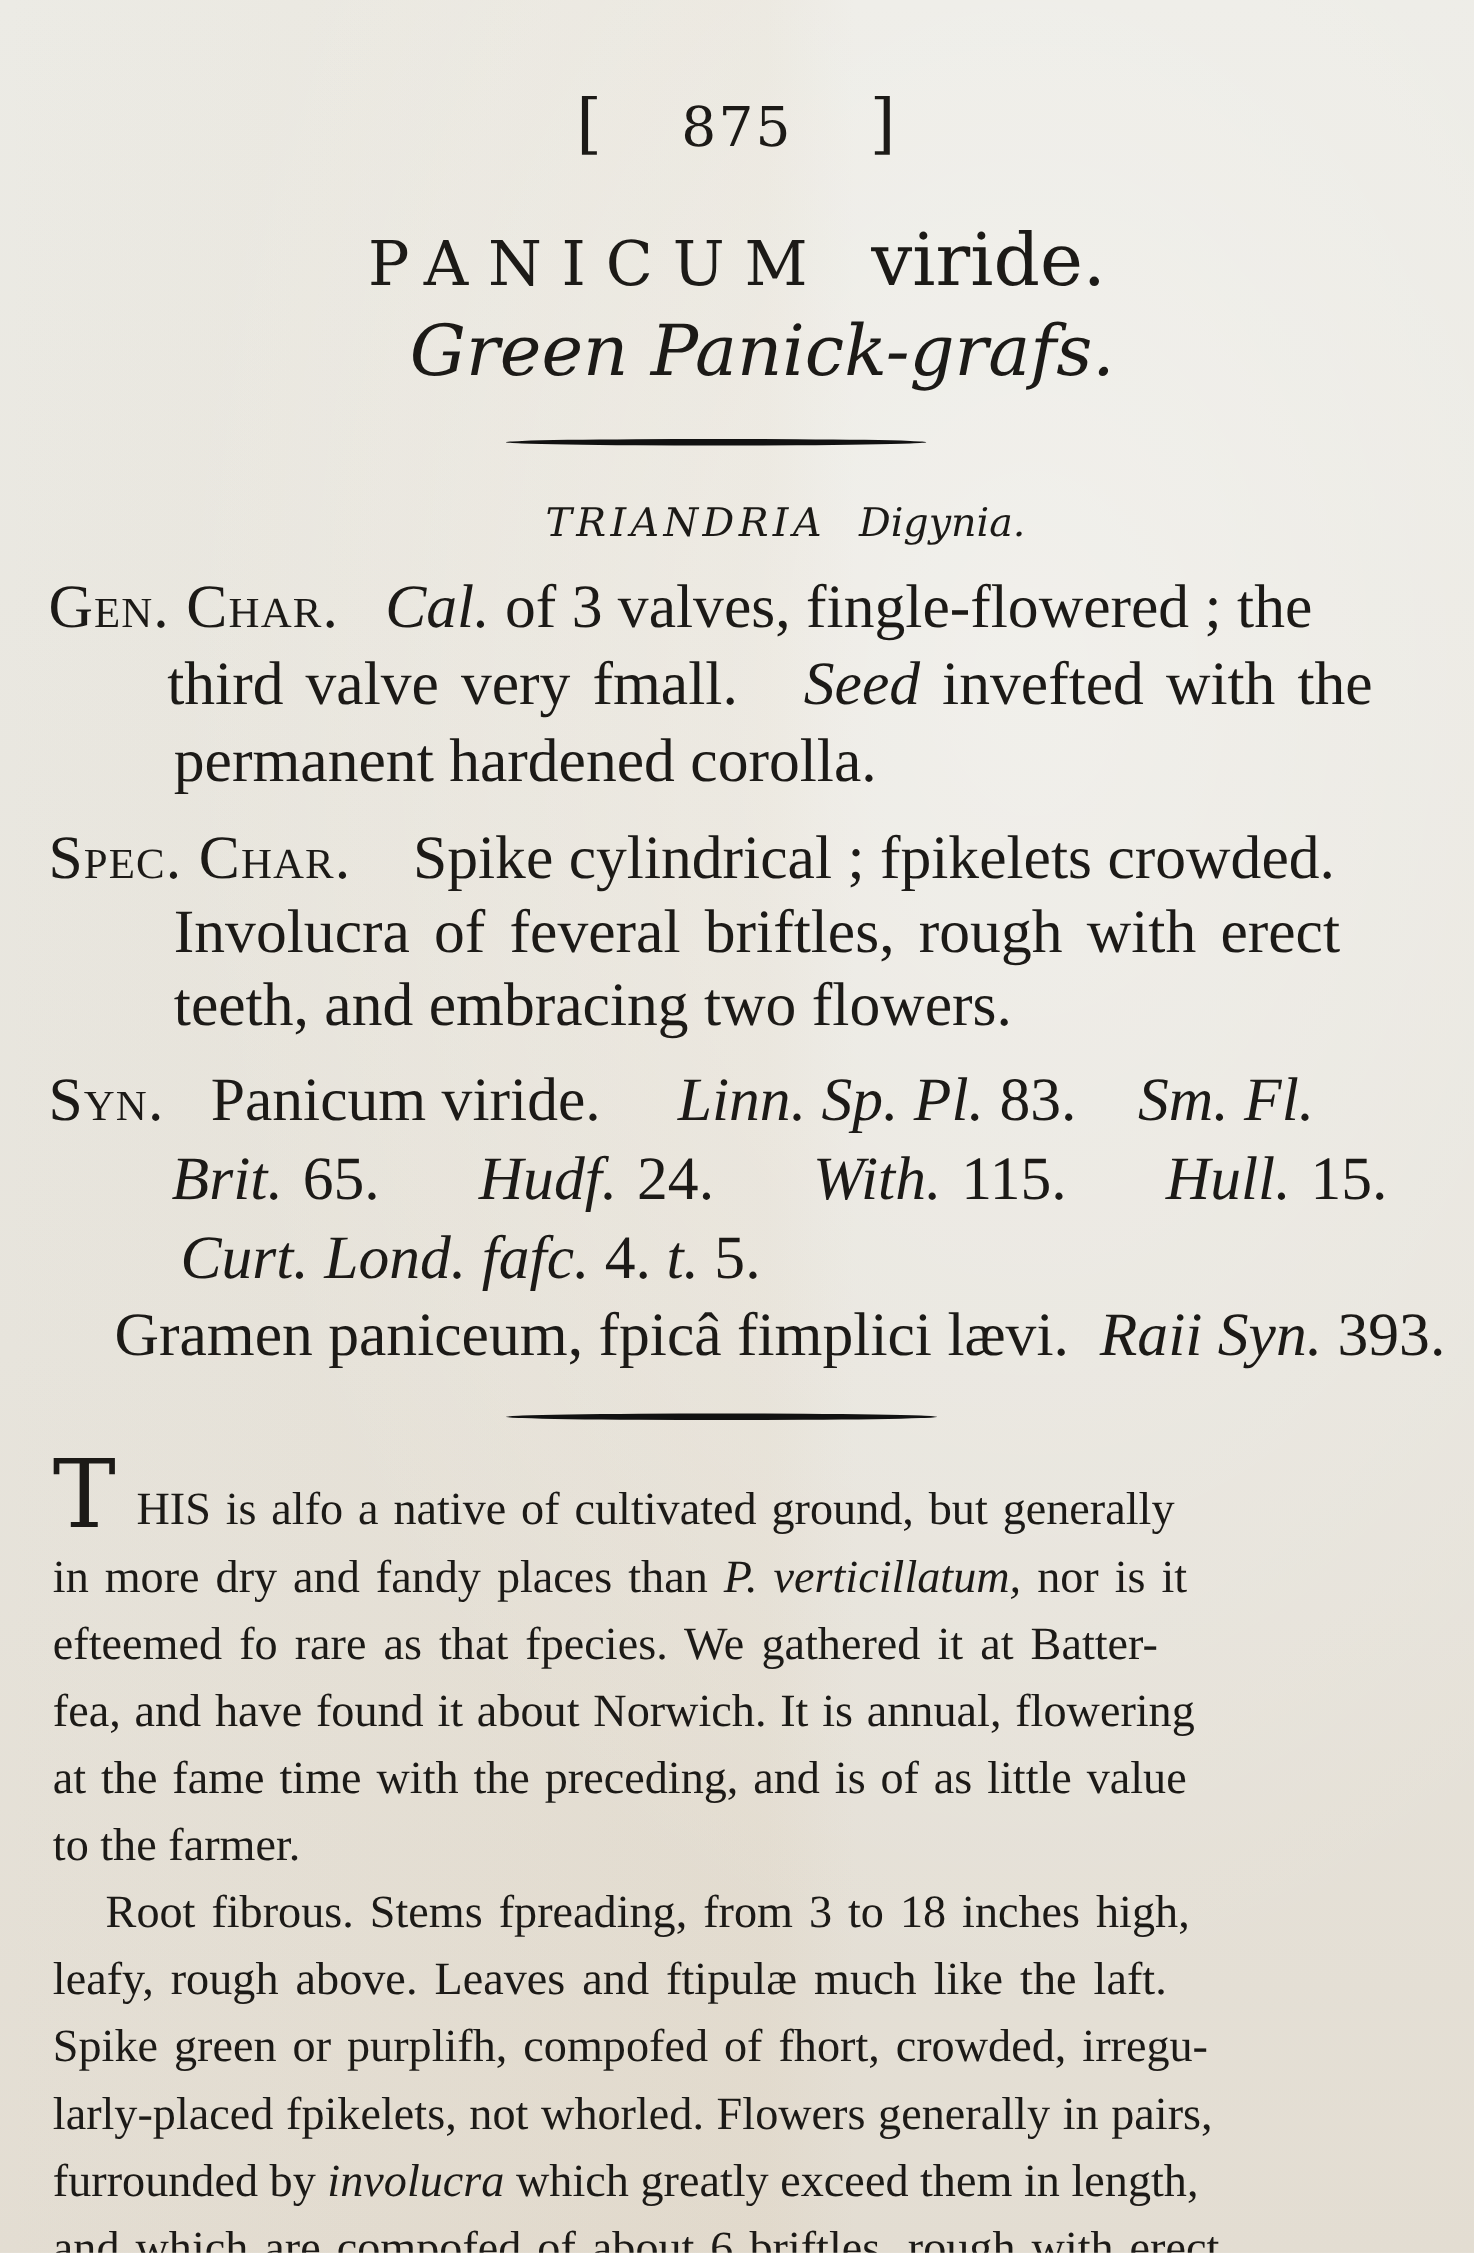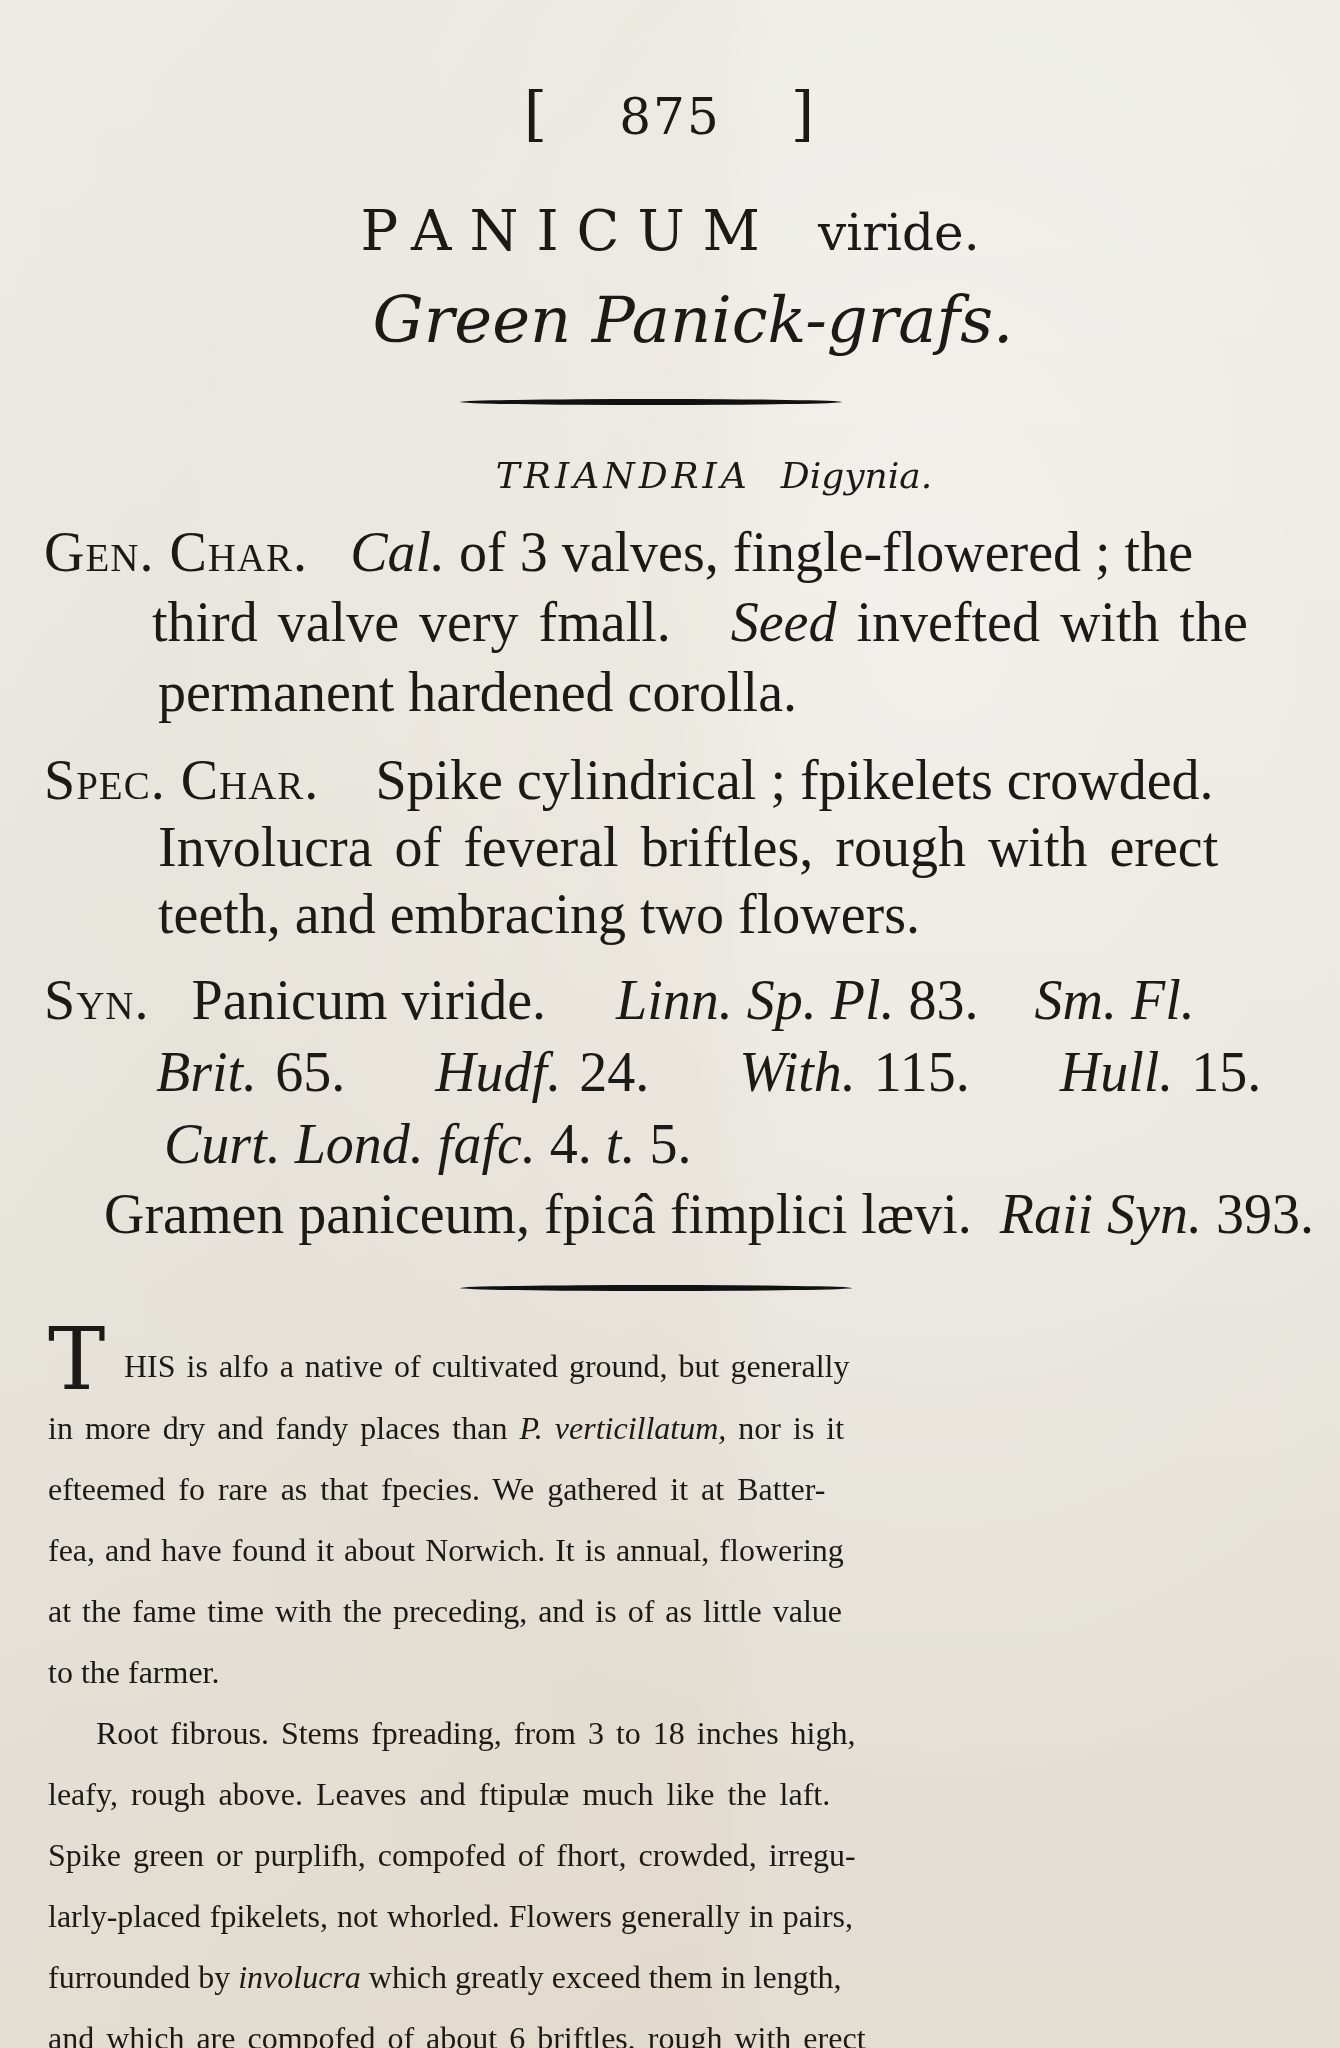--- a/index.html
+++ b/index.html
@@ -14,33 +14,33 @@
     color: #1c1a17;
     position: relative;
   }
   .abs { position: absolute; white-space: nowrap; }
   .center { left: 0; width: 1340px; text-align: center; }
   .page-num { top: 78px; font-size: 54px; letter-spacing: 2px; }
   .page-num .br { font-size: 60px; }
   .page-num .num { margin: 0 70px; font-size: 50px; }
   .title { top: 198px; font-size: 56px; }
   .title .genus { letter-spacing: 18px; font-weight: normal; }
-  .title .species { margin-left: 40px; font-size: 50px; }
+  .title .species { margin-left: 40px; font-size: 66px; }
   .subtitle { top: 283px; font-size: 64px; font-style: italic; padding-left: 23px; }
   .rule {
     position: absolute; height: 6px; background: #111;
     border-radius: 50%;
   }
   .class-line { top: 455px; font-size: 36px; font-style: italic; padding-left: 44px; }
   .class-line .cls { letter-spacing: 4px; }
   .class-line .ord { margin-left: 30px; }
   .entry { font-family: "Liberation Serif", serif; font-size: 56px; }
   .label { font-variant: small-caps; letter-spacing: 1px; }
   .it { font-style: italic; }
-  .body-text { font-family: "Liberation Serif", serif; font-size: 32px; }
+  .body-text { font-family: "Liberation Serif", serif; font-size: 42px; }
   .dropcap { font-size: 86px; line-height: 1; }
 </style>
 </head>
 <body>
 
 <div class="abs center page-num">
   <span class="br">[</span><span class="num">875</span><span class="br">]</span>
 </div>
 
 <div class="abs center title">

